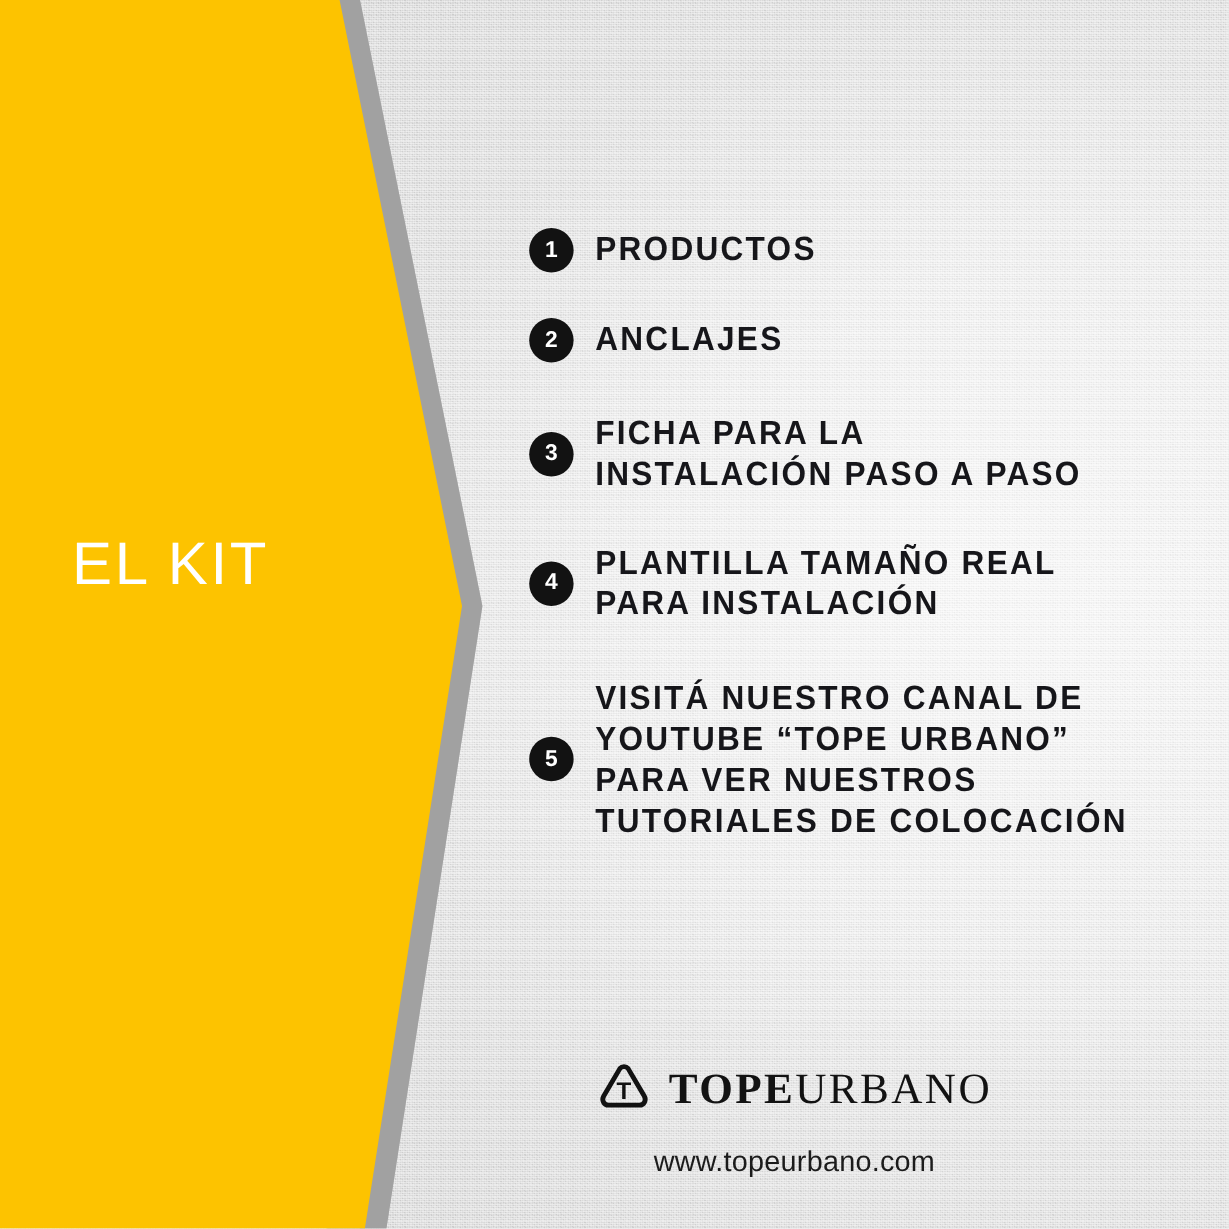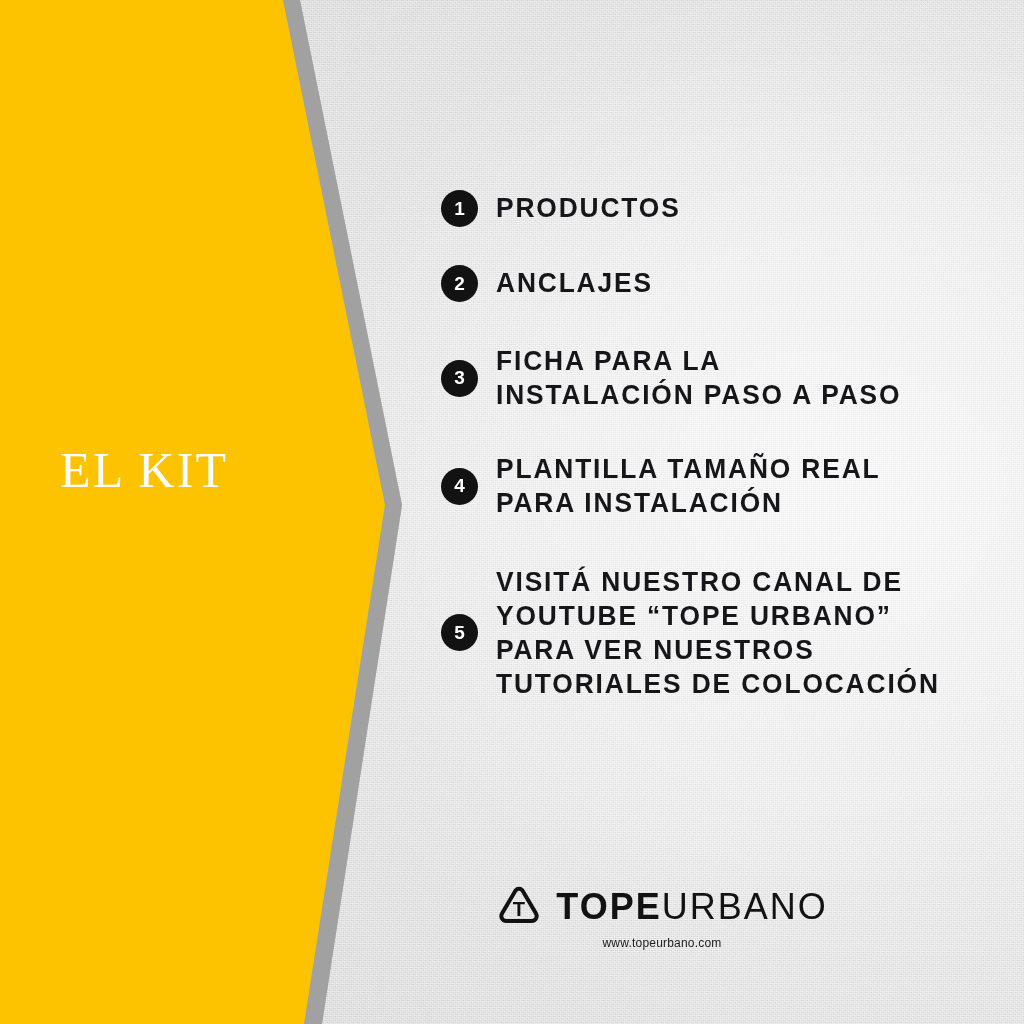--- a/index.html
+++ b/index.html
@@ -51,21 +51,21 @@
     position: absolute;
     left: 60px;
     top: 440px;
     width: 300px;
     color: #ffffff;
     font-size: 50px;
     line-height: 1.22;
     font-weight: 400;
     letter-spacing: 2.2px;
     text-transform: uppercase;
-    font-family: Liberation Serif, serif;
+    font-family: Liberation Sans, sans-serif;
     -webkit-font-smoothing: antialiased;
   }
   .kit-heading .kl { display: block; white-space: nowrap; }
 
   
   .list {
     position: absolute;
     left: 441px;
     top: 190px;
     width: 540px;
@@ -128,26 +128,27 @@
     width: 46px;
     height: 46px;
     display: block;
   }
   .wordmark {
     font-size: 36px;
     letter-spacing: 2.0px;
     color: #121212;
     line-height: 1;
     white-space: nowrap;
+    font-family: Liberation Serif, serif;
   }
   .wordmark .w-bold { font-weight: bold; }
   .wordmark .w-light { font-weight: 400; }
   .logo-url {
-    margin-top: 6px;
-    font-size: 12px;
+    margin-top: 25px;
+    font-size: 24px;
     color: #1c1c1c;
     letter-spacing: .2px;
     font-weight: 400;
   }
 </style>
 </head>
 <body>
 
 <div id="poster">
 

